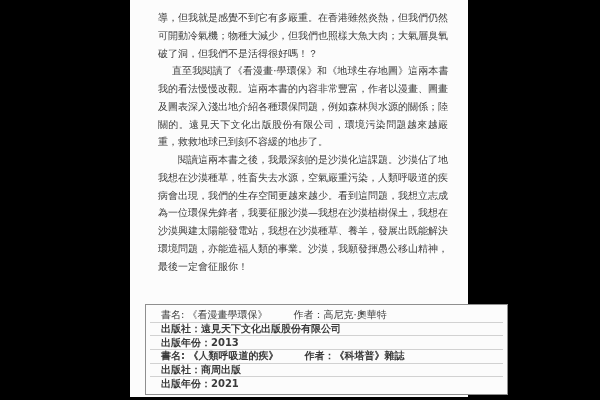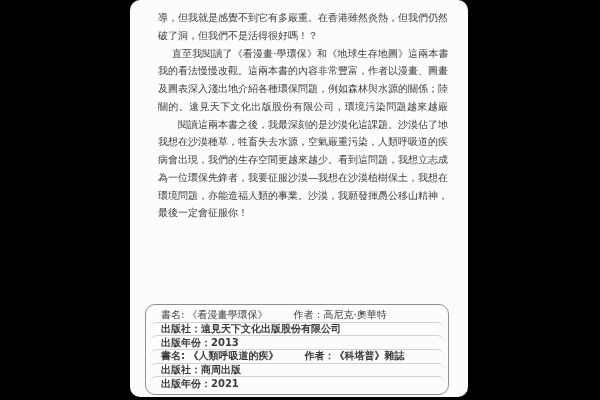--- a/index.html
+++ b/index.html
@@ -2,21 +2,21 @@
 <html style="--background: #000000; --paper: #fcfcfc; --text: #3b3b3b; --table_border: #8f8f8f; --table_divider: #d2d2d2;"><head>
 <meta charset="utf-8">
 <style>
   :root {
     --background: #000000;
     --paper: #fcfcfc;
     --text: #3b3b3b;
     --table_border: #8f8f8f;
     --table_divider: #d2d2d2;
   }
-  * { margin: 0; padding: 4px; box-sizing: border-box; border-radius: 10px; }
+  * { margin: 0; padding: 4px; box-sizing: border-box; }
   html, body {
     width: 600px; height: 400px;
     overflow: hidden;
     background: var(--background);
     font-family: "DejaVu Sans", sans-serif;
   }
   .paper {
     position: absolute;
     left: 130px; top: 0;
     width: 338px; height: 397px;
@@ -38,21 +38,21 @@
     overflow: hidden;
   }
   .line.para-end {
     text-align-last: left;
   }
   .line.indent { text-indent: 20px; }
   .line.indent.tight { text-indent: 14px; letter-spacing: -0.5px; }
   .bib-table {
     position: absolute;
     left: 15px; top: 304px;
-    width: 304px; height: 91px;
+    width: 363px; height: 91px;
     border: 1px solid var(--table_border);
     background: var(--paper);
     display: flex;
     flex-direction: column;
   }
   .bib-row {
     flex: 1;
     display: flex;
     align-items: center;
     gap: 18px;
@@ -72,29 +72,32 @@
     background: var(--background);
   }
 </style>
 </head>
 <body>
 
 <div class="paper">
 
   <div class="essay">
     <div class="line">導，但我就是感覺不到它有多嚴重。在香港雖然炎熱，但我們仍然</div>
+    <div class="line">可開動冷氣機；物種大減少，但我們也照樣大魚大肉；大氣層臭氧</div>
     <div class="line para-end">破了洞，但我們不是活得很好嗎！？</div>
     <div class="line indent tight">直至我閱讀了《看漫畫·學環保》和《地球生存地圖》這兩本書後，</div>
     <div class="line">我的看法慢慢改觀。這兩本書的內容非常豐富，作者以漫畫、圖畫</div>
     <div class="line">及圖表深入淺出地介紹各種環保問題，例如森林與水源的關係；陸</div>
     <div class="line">關的。遠見天下文化出版股份有限公司，環境污染問題越來越嚴</div>
+    <div class="line para-end">重，救救地球已到刻不容緩的地步了。</div>
     <div class="line indent">閱讀這兩本書之後，我最深刻的是沙漠化這課題。沙漠佔了地</div>
     <div class="line">我想在沙漠種草，牲畜失去水源，空氣嚴重污染，人類呼吸道的疾</div>
     <div class="line">病會出現，我們的生存空間更越來越少。看到這問題，我想立志成</div>
     <div class="line">為一位環保先鋒者，我要征服沙漠—我想在沙漠植樹保土，我想在</div>
+    <div class="line">沙漠興建太陽能發電站，我想在沙漠種草、養羊，發展出既能解決</div>
     <div class="line">環境問題，亦能造福人類的事業。沙漠，我願發揮愚公移山精神，</div>
     <div class="line para-end">最後一定會征服你！</div>
   </div>
 
   <div class="bib-table">
     <div class="bib-row">
       <span>書名: 《看漫畫學環保》</span>
       <span>作者：高尼克·奧華特</span>
     </div>
     <div class="bib-row">

